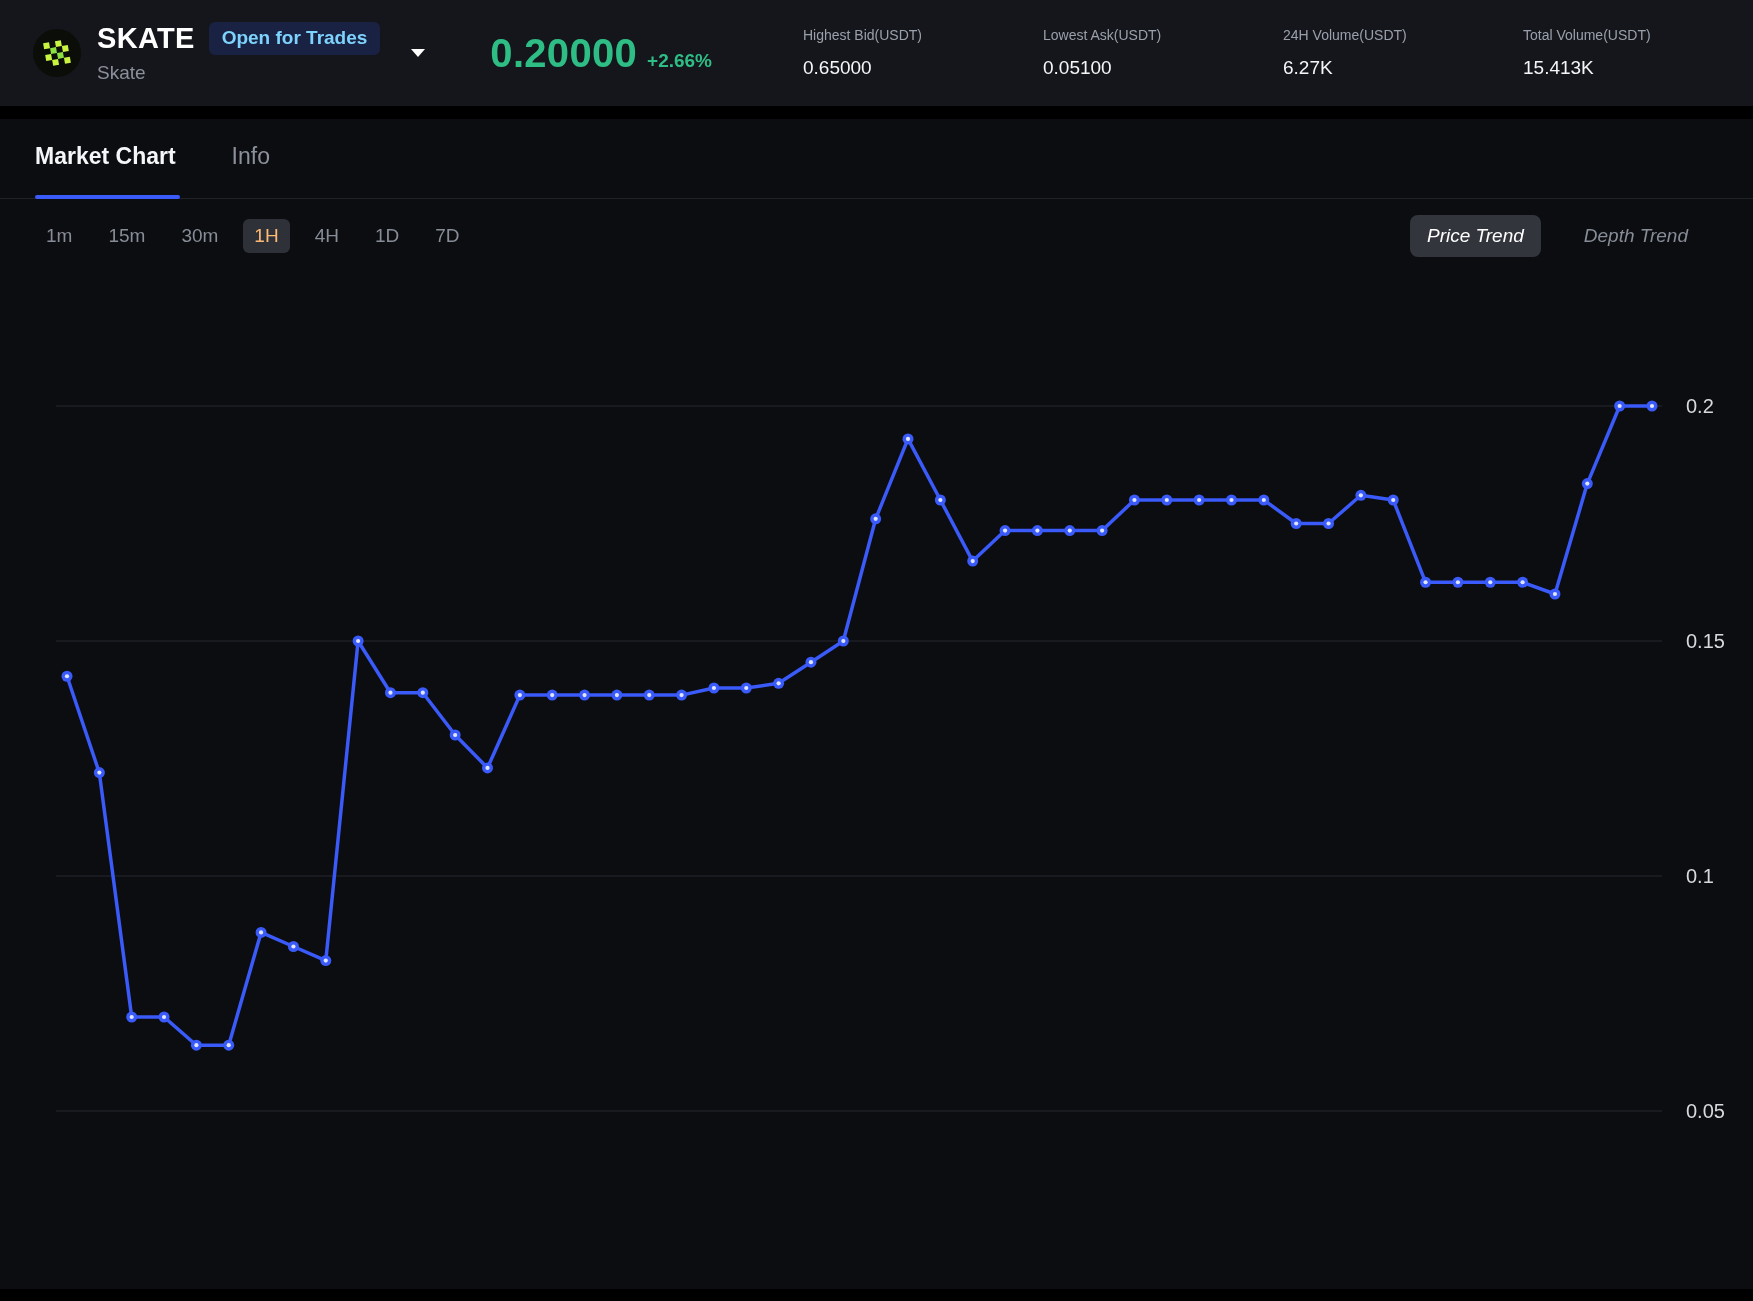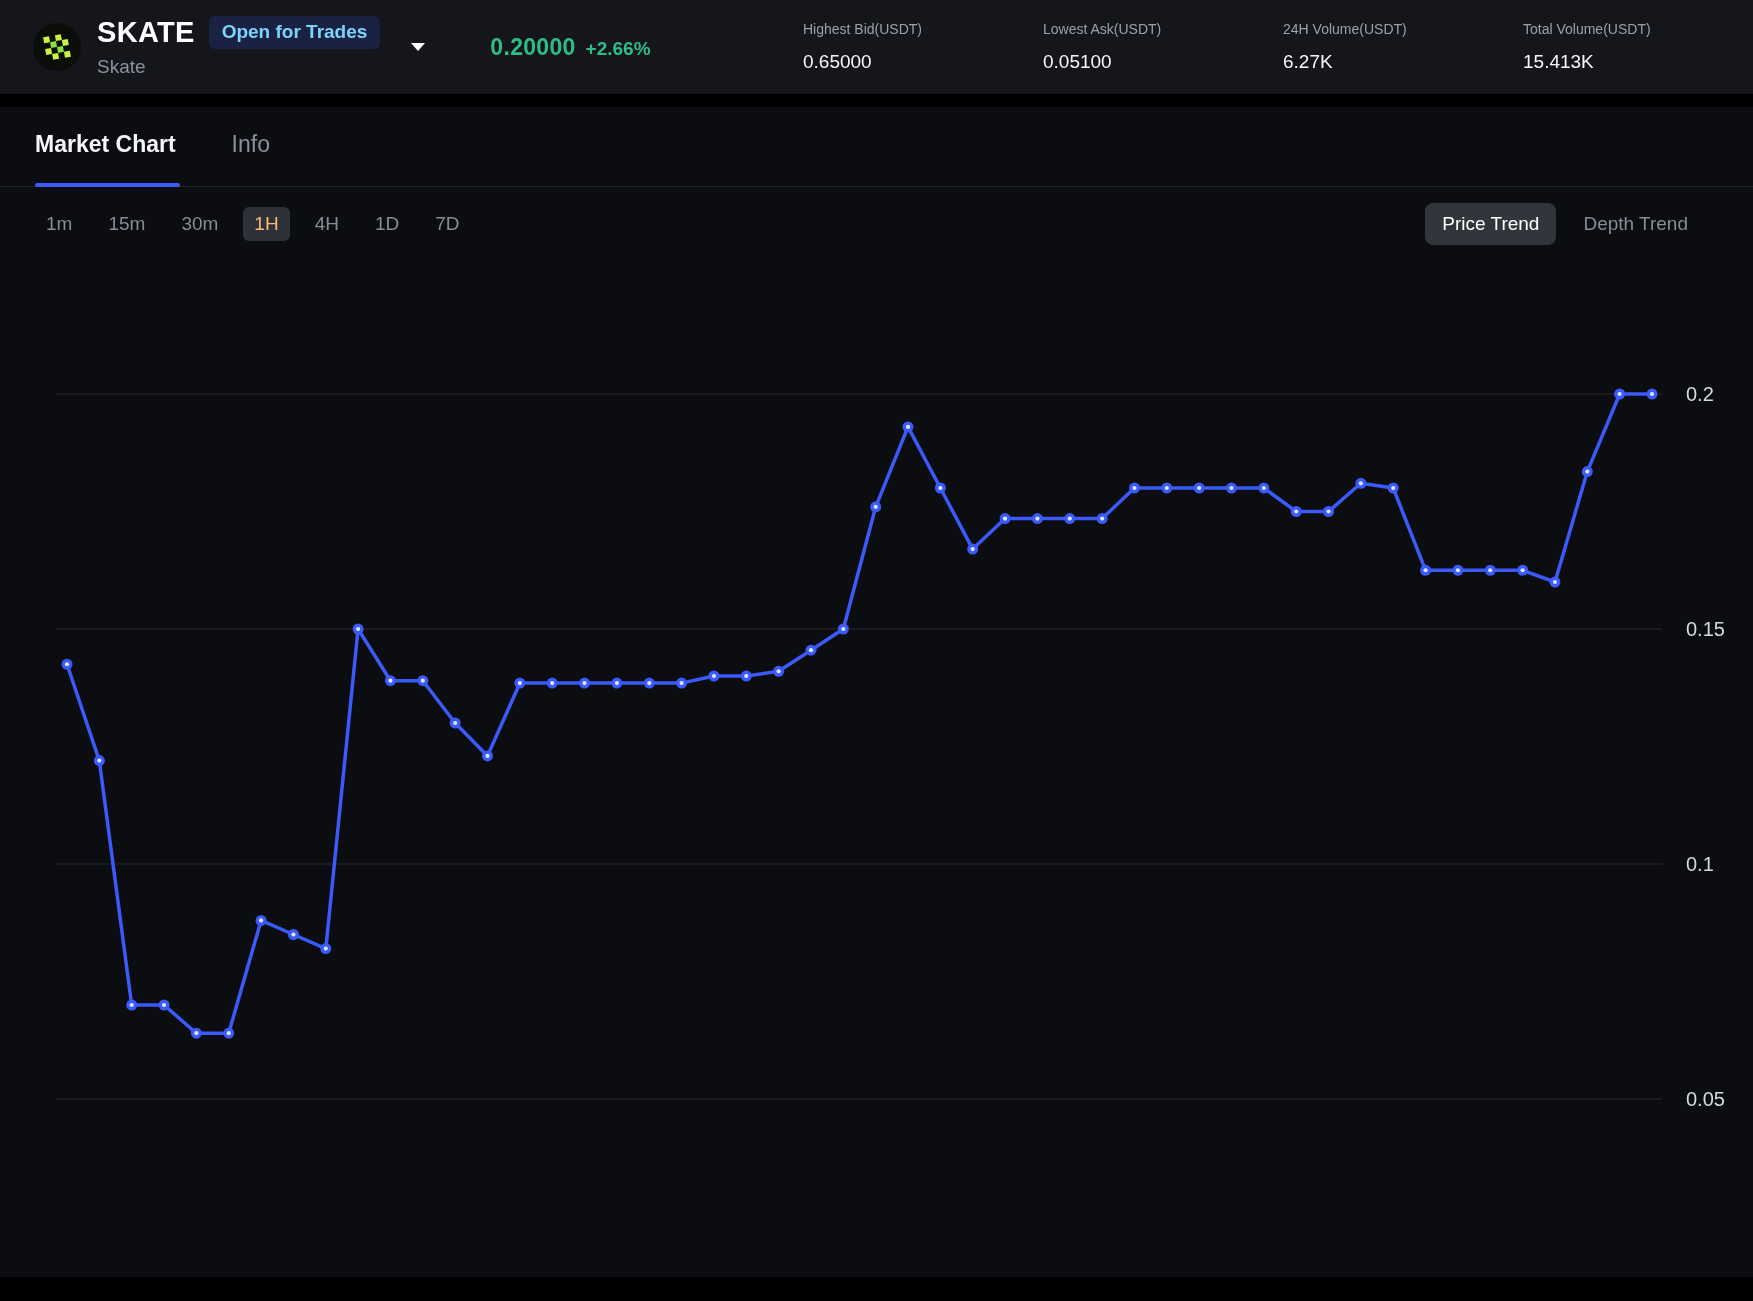--- a/index.html
+++ b/index.html
@@ -6,21 +6,21 @@
   html,body { width:1753px; height:1301px; }
   body {
     background:#000;
     font-family:"Liberation Sans", sans-serif;
     color:#f2f3f5;
     overflow:hidden;
   }
 
   
   .header {
-    height:94px;
+    height:106px;
     background:#14161b;
     display:flex;
     align-items:center;
     padding:0 26px 0 33px;
   }
   .logo { width:48px; height:48px; flex:0 0 48px; }
   .name-block { margin-left:16px; }
   .name-row { display:flex; align-items:center; }
   .symbol { font-size:29px; font-weight:700; color:#ffffff; letter-spacing:0.3px; }
   .badge {
@@ -28,21 +28,21 @@
     font-size:19px; font-weight:600;
     color:#7dd3fc;
     background:rgba(58,90,249,0.18);
     border-radius:6px;
     padding:5px 13px;
     line-height:1.2;
   }
   .subname { margin-top:7px; font-size:19px; color:#8b909b; }
   .caret { margin-left:30px; display:flex; align-items:center; }
   .price-block { margin-left:64px; display:flex; align-items:baseline; }
-  .price { font-size:23px; font-weight:700; color:#2ebd85; letter-spacing:0.3px; }
+  .price { font-size:40px; font-weight:700; color:#2ebd85; letter-spacing:0.3px; }
   .change { margin-left:10px; font-size:19px; font-weight:600; color:#2ebd85; }
   .stats { margin-left:auto; display:flex; gap:40px; padding-right:4px; }
   .stat { min-width:200px; }
   .stat-label { font-size:14px; color:#9aa0ab; }
   .stat-value { margin-top:14px; font-size:19px; font-weight:500; color:#f5f6f8; }
 
   
   .main {
     margin-top:13px;
     background:#0b0d11;
@@ -79,21 +79,21 @@
   }
   .timeframes { display:flex; align-items:center; gap:14px; }
   .chip {
     font-size:19px;
     color:#878c96;
     padding:6px 11px;
     border-radius:6px;
     cursor:pointer;
   }
   .chip.active { background:#2e3138; color:#fdba74; font-weight:500; }
-  .trend-toggle { margin-left:auto; display:flex; align-items:center; gap:10px; }
+  .trend-toggle { margin-left:auto; display:flex; align-items:center; gap:26px;font-style:italic; }
   .trend-btn {
     font-size:19px;
     color:#878c96;
     padding:10px 17px;
     border-radius:8px;
     cursor:pointer;
   }
   .trend-btn.active { background:#32353c; color:#ffffff; font-weight:500; }
 
   

